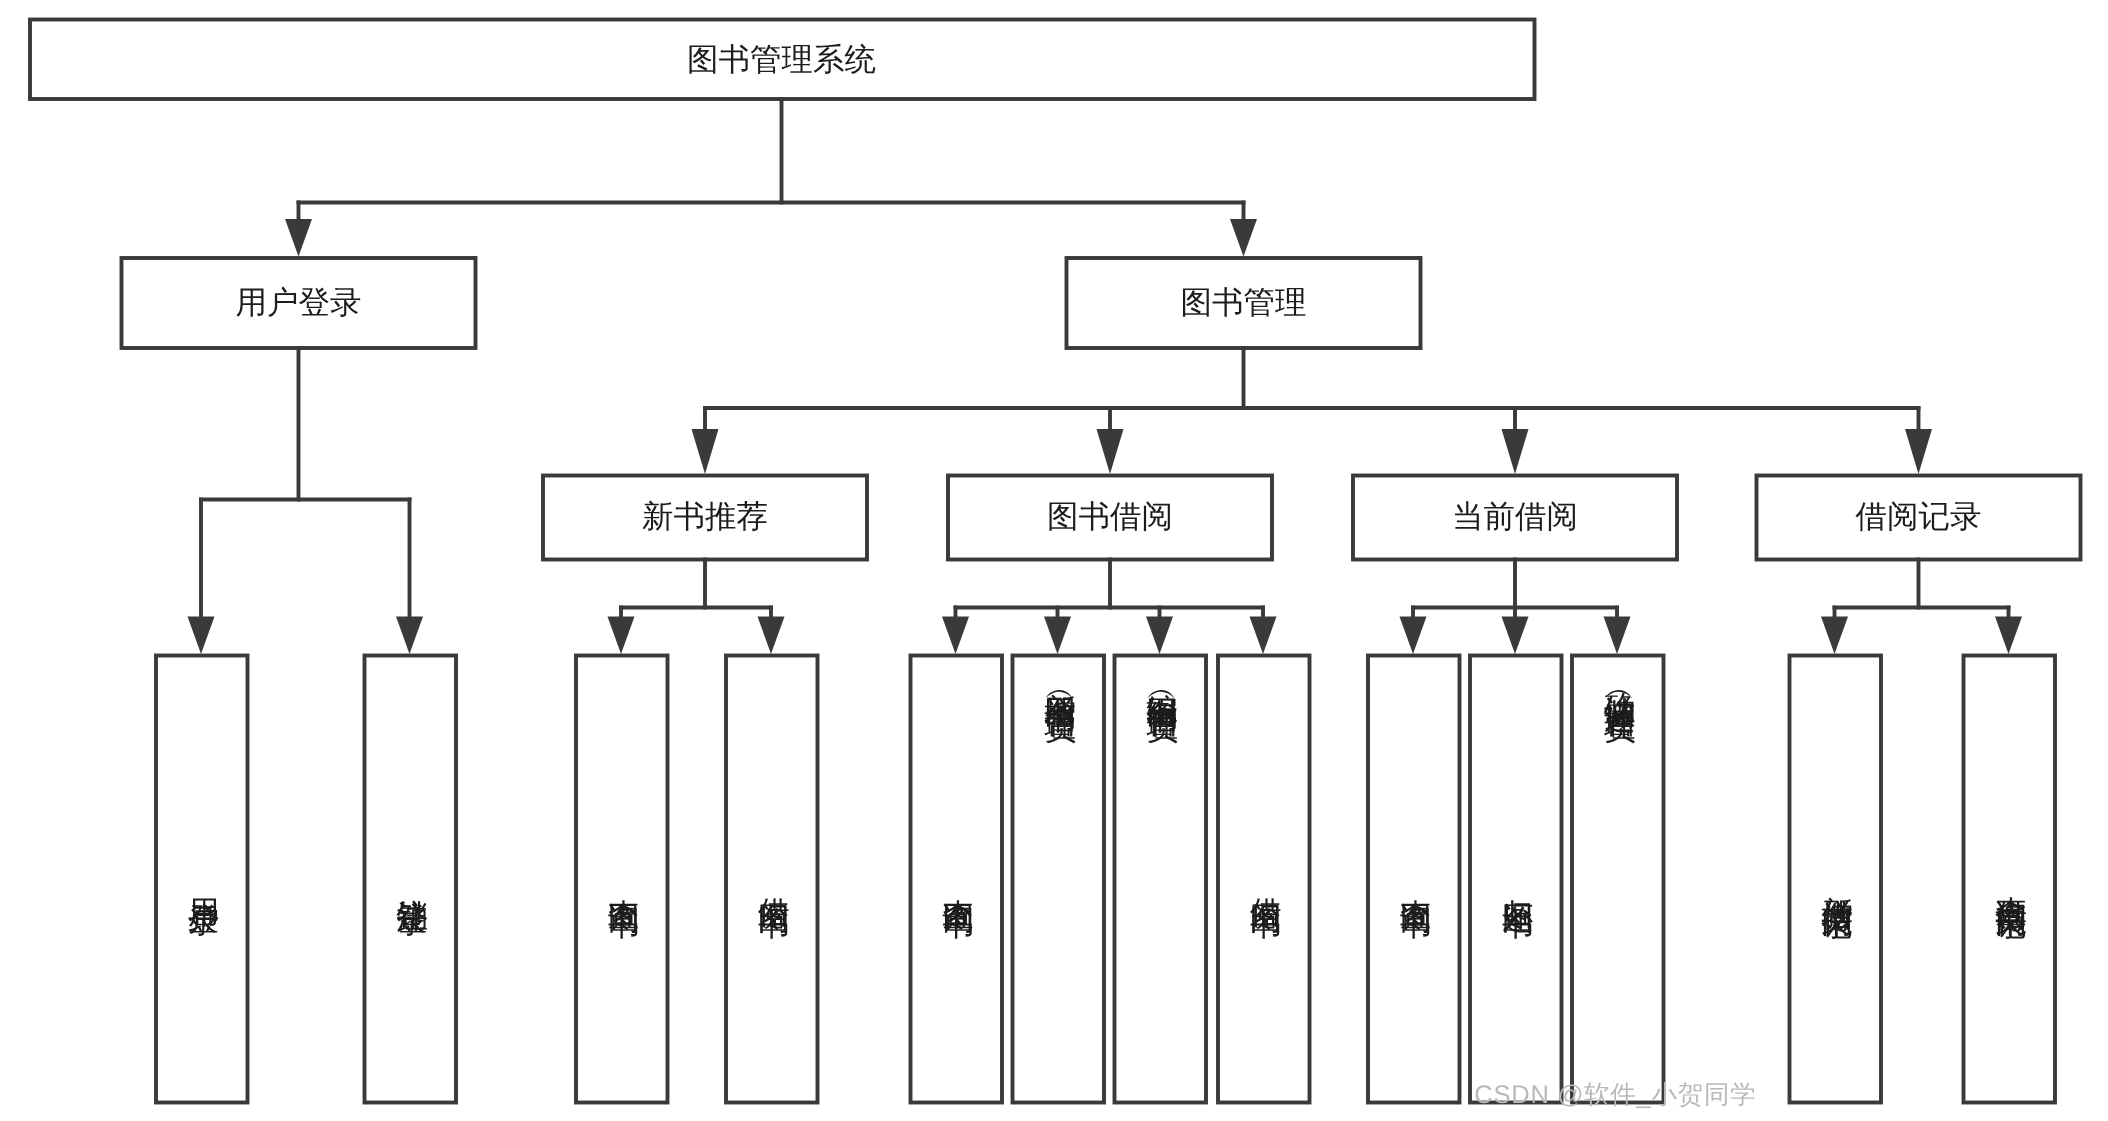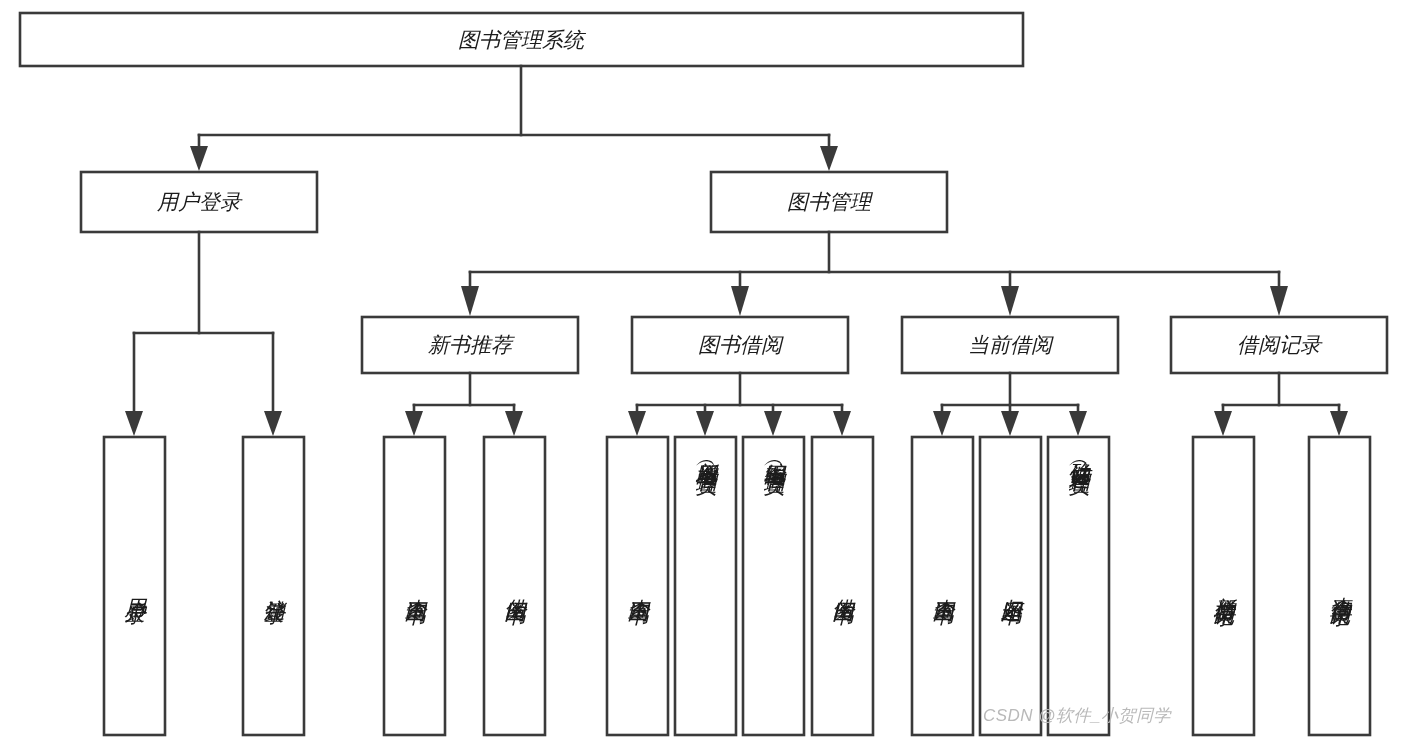--- a/index.html
+++ b/index.html
@@ -11,21 +11,20 @@
     width: 1405px;
     height: 747px;
     overflow: hidden;
     font-family: "Liberation Sans", "DejaVu Sans", sans-serif;
   }
   #diagram-root {
     position: relative;
     width: 1179px;
     height: 747px;
     background: #ffffff;
-    font-style: italic;
   }
   svg#tree-svg {
     position: absolute;
     left: 0;
     top: 0;
     width: 1405px;
     height: 747px;
     display: block;
   }
   .node-box {
@@ -64,21 +63,21 @@
     font-family: "Liberation Sans", "DejaVu Sans", sans-serif;
     font-size: 21px;
     line-height: 1.18;
     color: #1c1c1c;
     letter-spacing: 2px;
     white-space: nowrap;
   }
   .watermark {
     position: absolute;
     right: 8px;
-    bottom: 20px;
+    bottom: 6px;
     font-family: "Liberation Sans", "DejaVu Sans", sans-serif;
     font-size: 17px;
     color: #b9b9b9;
     letter-spacing: 0.5px;
     user-select: none;
     white-space: nowrap;
   }
 </style>
 </head>
 <body>

